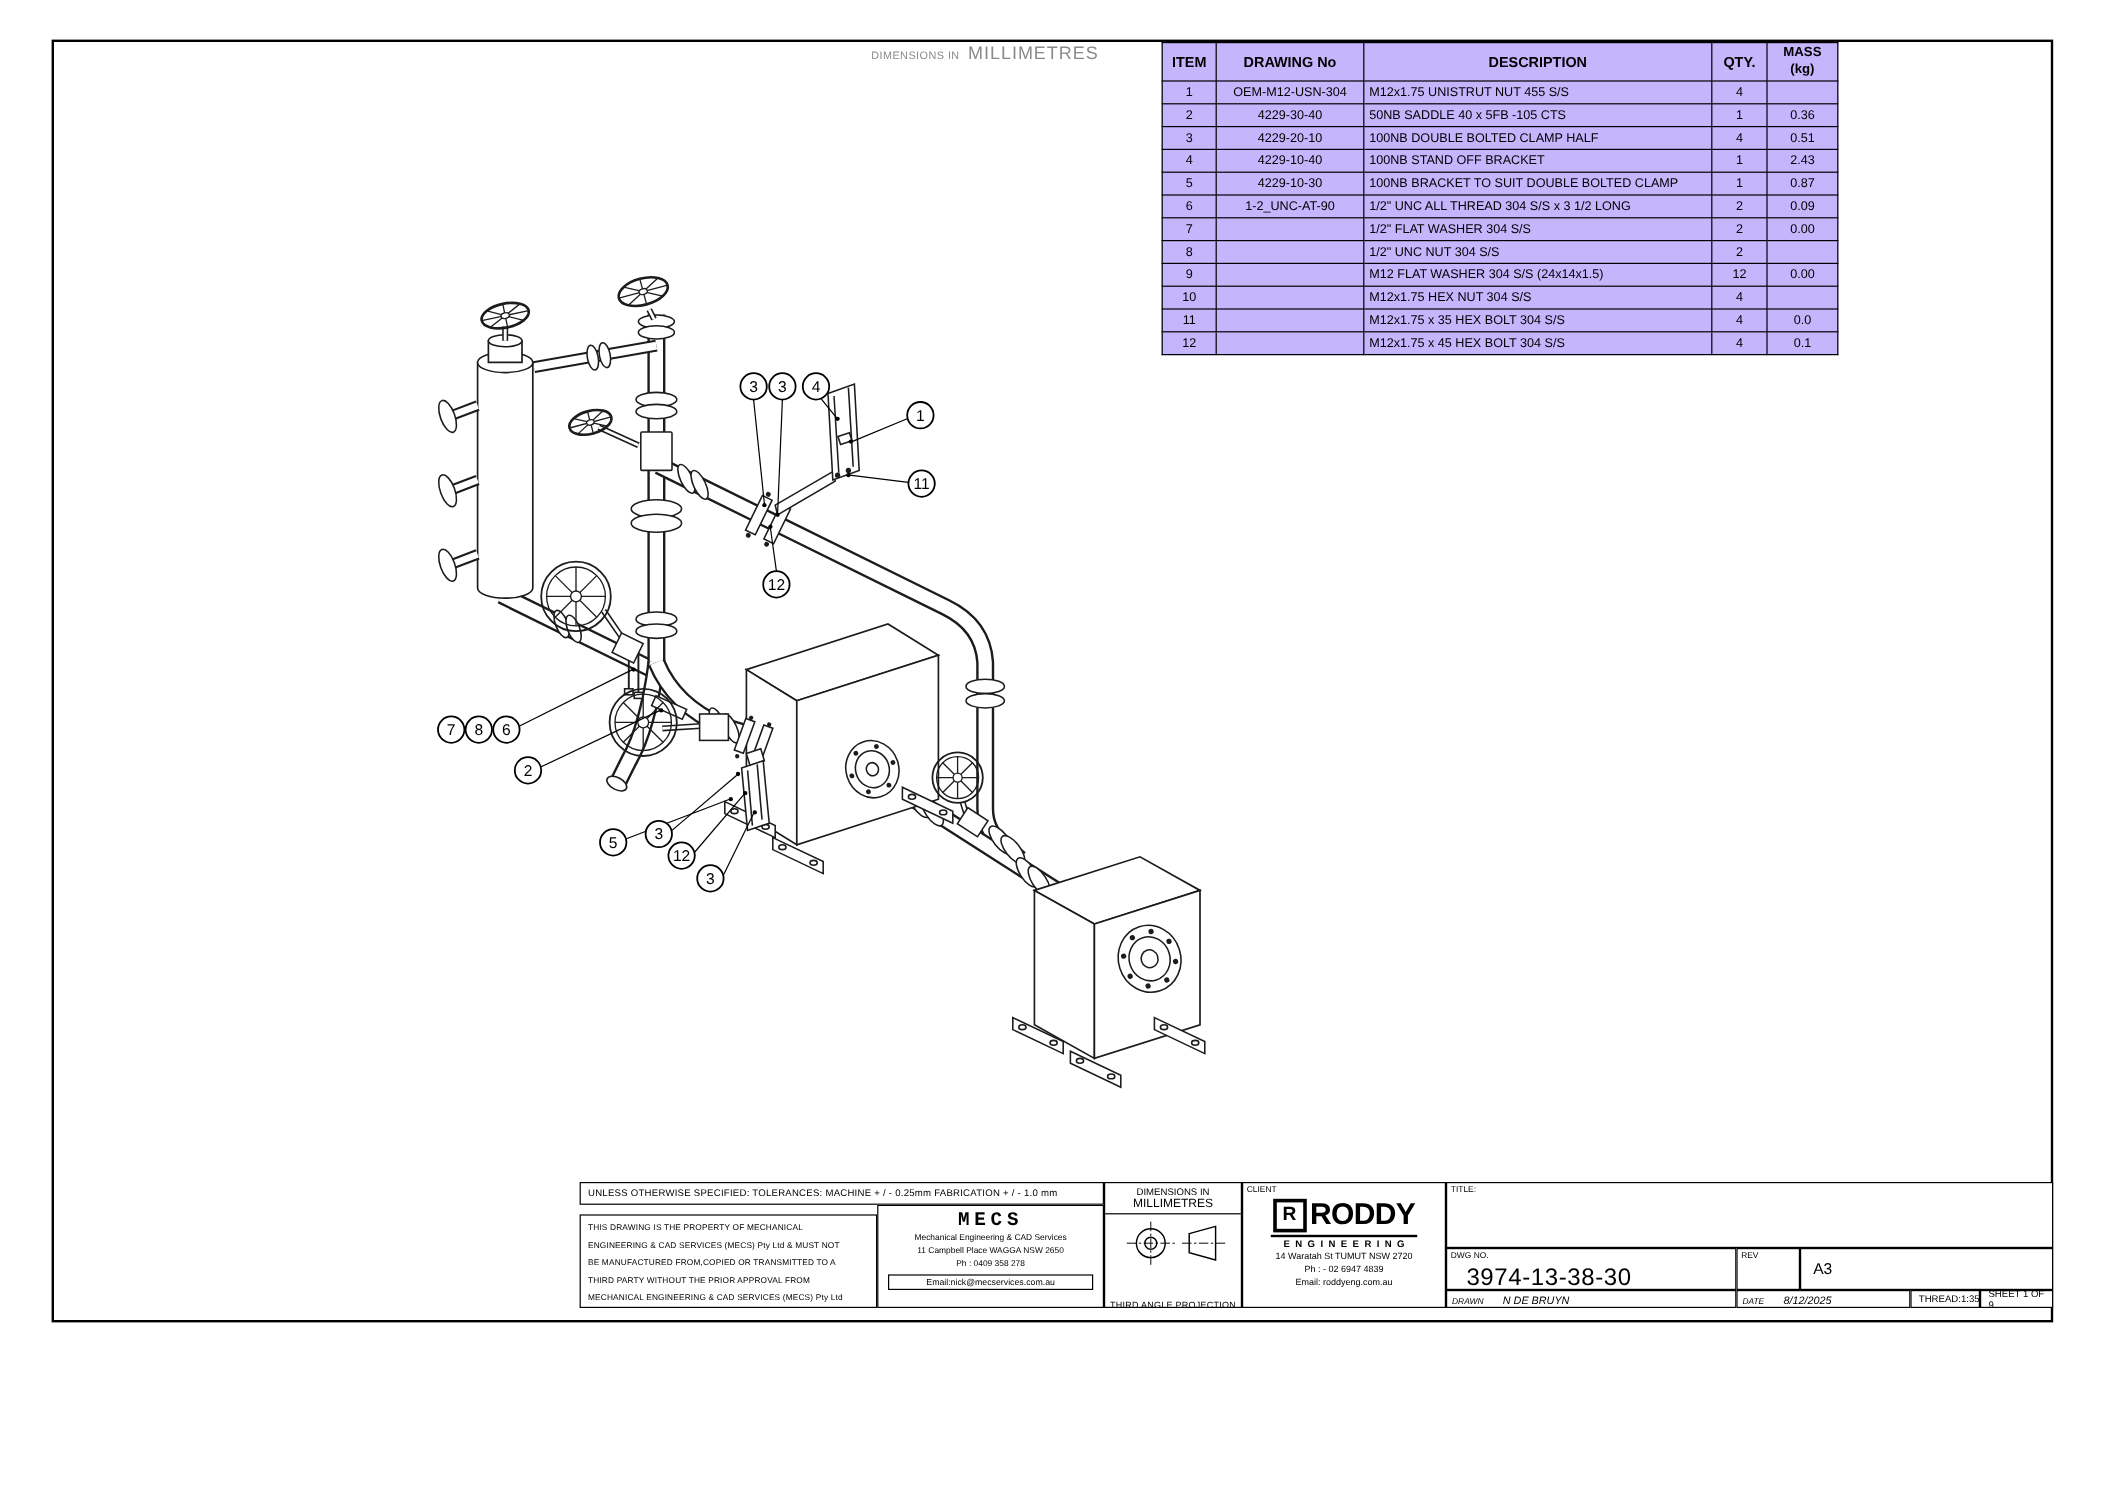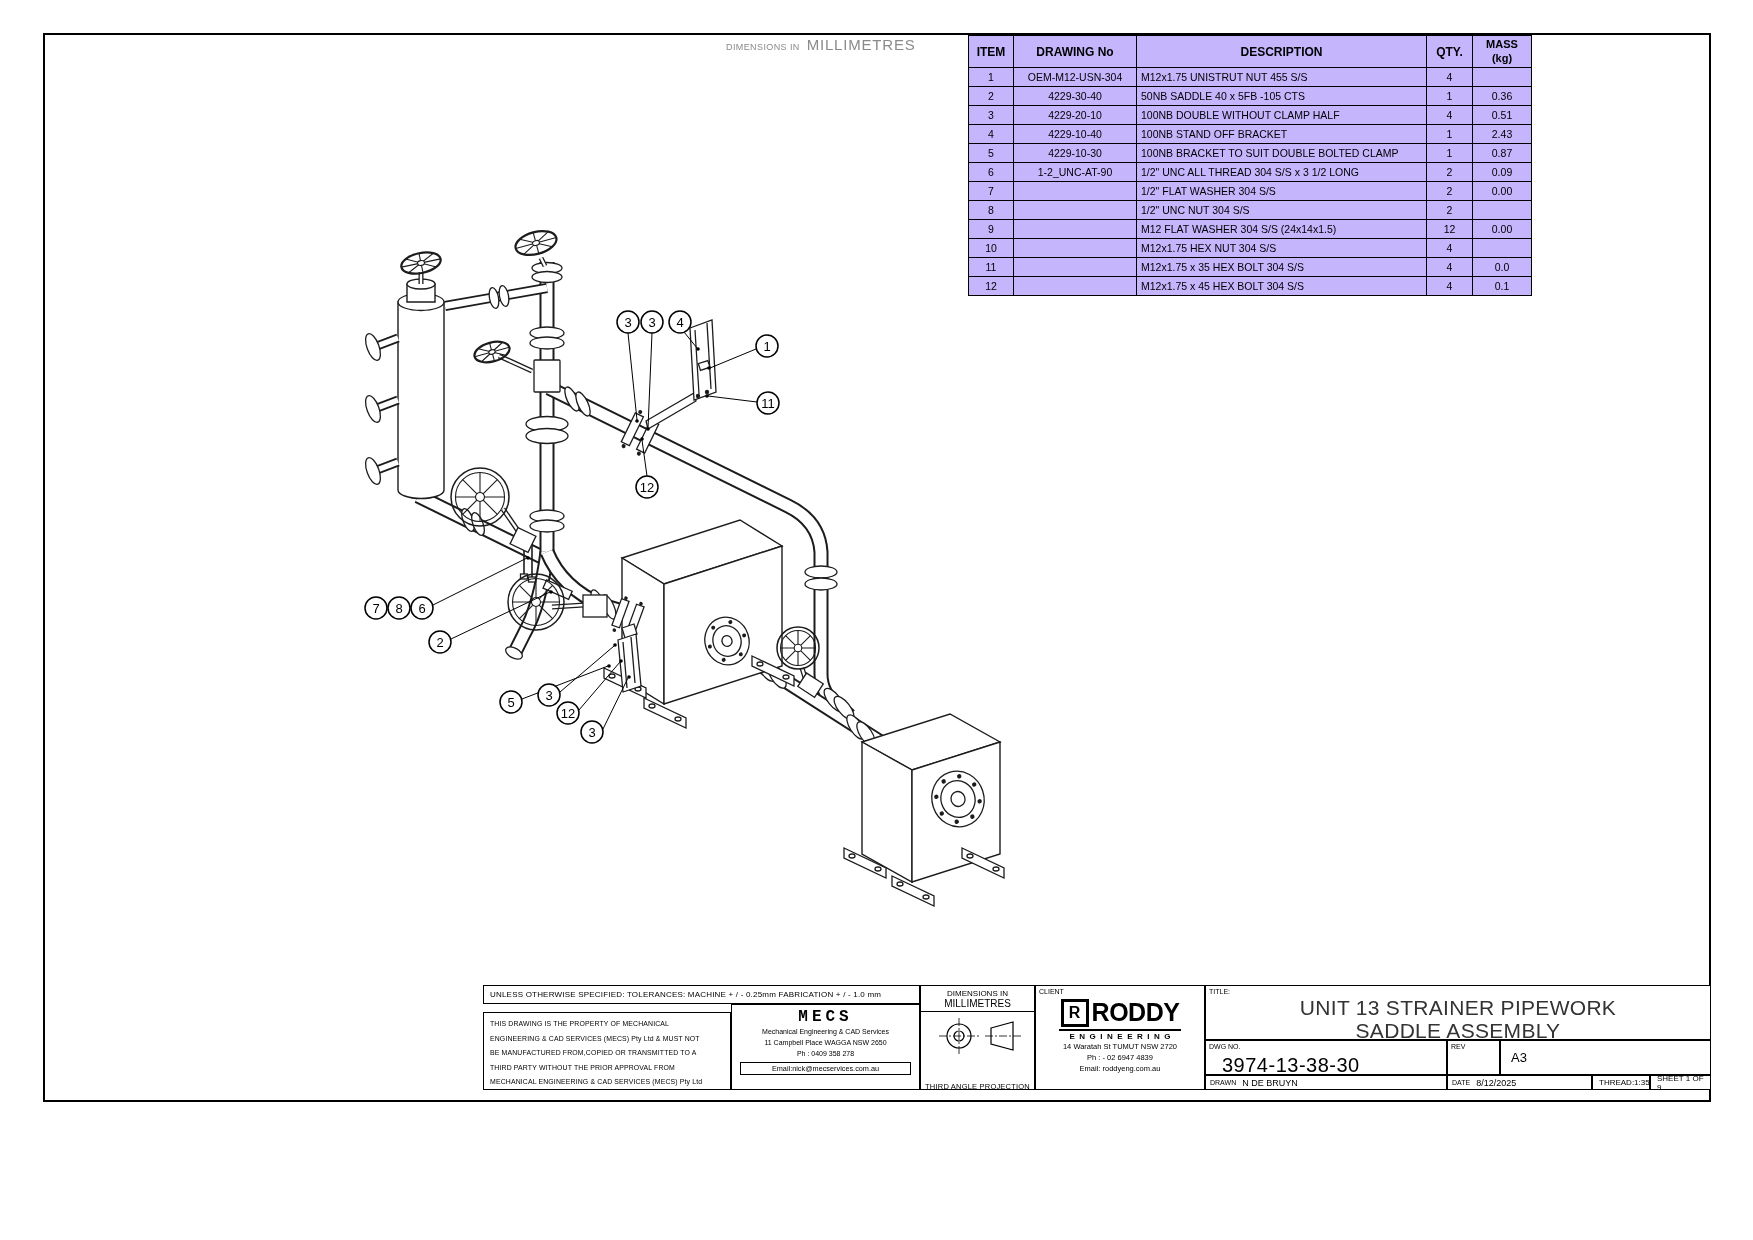--- a/index.html
+++ b/index.html
@@ -64,21 +64,21 @@
              margin:2px auto 0 auto;border-bottom:2.5px solid #000;padding:0 2px 2px 2px;}
   .r-box{width:22px;height:22px;border:3.5px solid #000;font-weight:900;font-size:16px;
          display:flex;align-items:center;justify-content:center;}
   .roddy-name{font-size:25px;font-weight:900;letter-spacing:-.5px;}
   .roddy-sub{font-size:8px;font-weight:bold;letter-spacing:4.5px;margin-top:1px;text-indent:4.5px;}
   .client-line{font-size:7.5px;line-height:11px;}
   .client-line:first-of-type{margin-top:3px;}
   .title-lines{text-align:center;font-size:21px;line-height:23px;color:#333;letter-spacing:.3px;margin-top:0;}
   .dwg-no{font-size:20px;letter-spacing:.5px;padding-left:16px;margin-top:3px;}
   .size-val{font-size:13px;padding-left:10px;margin-top:9px;}
-  .kv{display:flex;align-items:center;gap:6px;padding-left:4px;height:100%;}
+  .kv{display:flex;align-items:flex-end;gap:16px;padding-left:4px;height:100%;font-style:italic;}
   .kv .k{font-size:7px;}
   .kv .v{font-size:9px;}
   .small-cell{display:flex;align-items:center;padding-left:6px;font-size:8px;height:100%;}
 </style>
 </head>
 <body>
 
 <div class="sheet">
 
   <div class="abs frame"></div>
@@ -453,21 +453,21 @@
       <tr>
           <td class="c">2</td>
           <td class="c">4229-30-40</td>
           <td>50NB SADDLE 40 x 5FB -105 CTS</td>
           <td class="c">1</td>
           <td class="c">0.36</td>
         </tr>
       <tr>
           <td class="c">3</td>
           <td class="c">4229-20-10</td>
-          <td>100NB DOUBLE WITHOUT CLAMP HALF</td>
+          <td>100NB DOUBLE BOLTED CLAMP HALF</td>
           <td class="c">4</td>
           <td class="c">0.51</td>
         </tr>
       <tr>
           <td class="c">4</td>
           <td class="c">4229-10-40</td>
           <td>100NB STAND OFF BRACKET</td>
           <td class="c">1</td>
           <td class="c">2.43</td>
         </tr>
@@ -573,24 +573,20 @@
       </div>
       <div class="roddy-sub">ENGINEERING</div>
       <div class="client-line">14 Waratah St TUMUT NSW 2720</div>
       <div class="client-line">Ph : - 02 6947 4839</div>
       <div class="client-line">Email: roddyeng.com.au</div>
     </div>
   </div>
 
   <div class="abs tb" style="left:1205px;top:985px;width:506px;height:55px;">
     <span class="lab">TITLE:</span>
-    <div class="title-lines">
-      <div>UNIT 13 STRAINER PIPEWORK</div>
-      <div>SADDLE ASSEMBLY</div>
-    </div>
   </div>
 
   <div class="abs tb" style="left:1205px;top:1040px;width:242px;height:35px;">
     <span class="lab">DWG NO.</span>
     <div class="dwg-no">3974-13-38-30</div>
   </div>
   <div class="abs tb" style="left:1447px;top:1040px;width:53px;height:35px;">
     <span class="lab">REV</span>
   </div>
   <div class="abs tb" style="left:1500px;top:1040px;width:211px;height:35px;">

